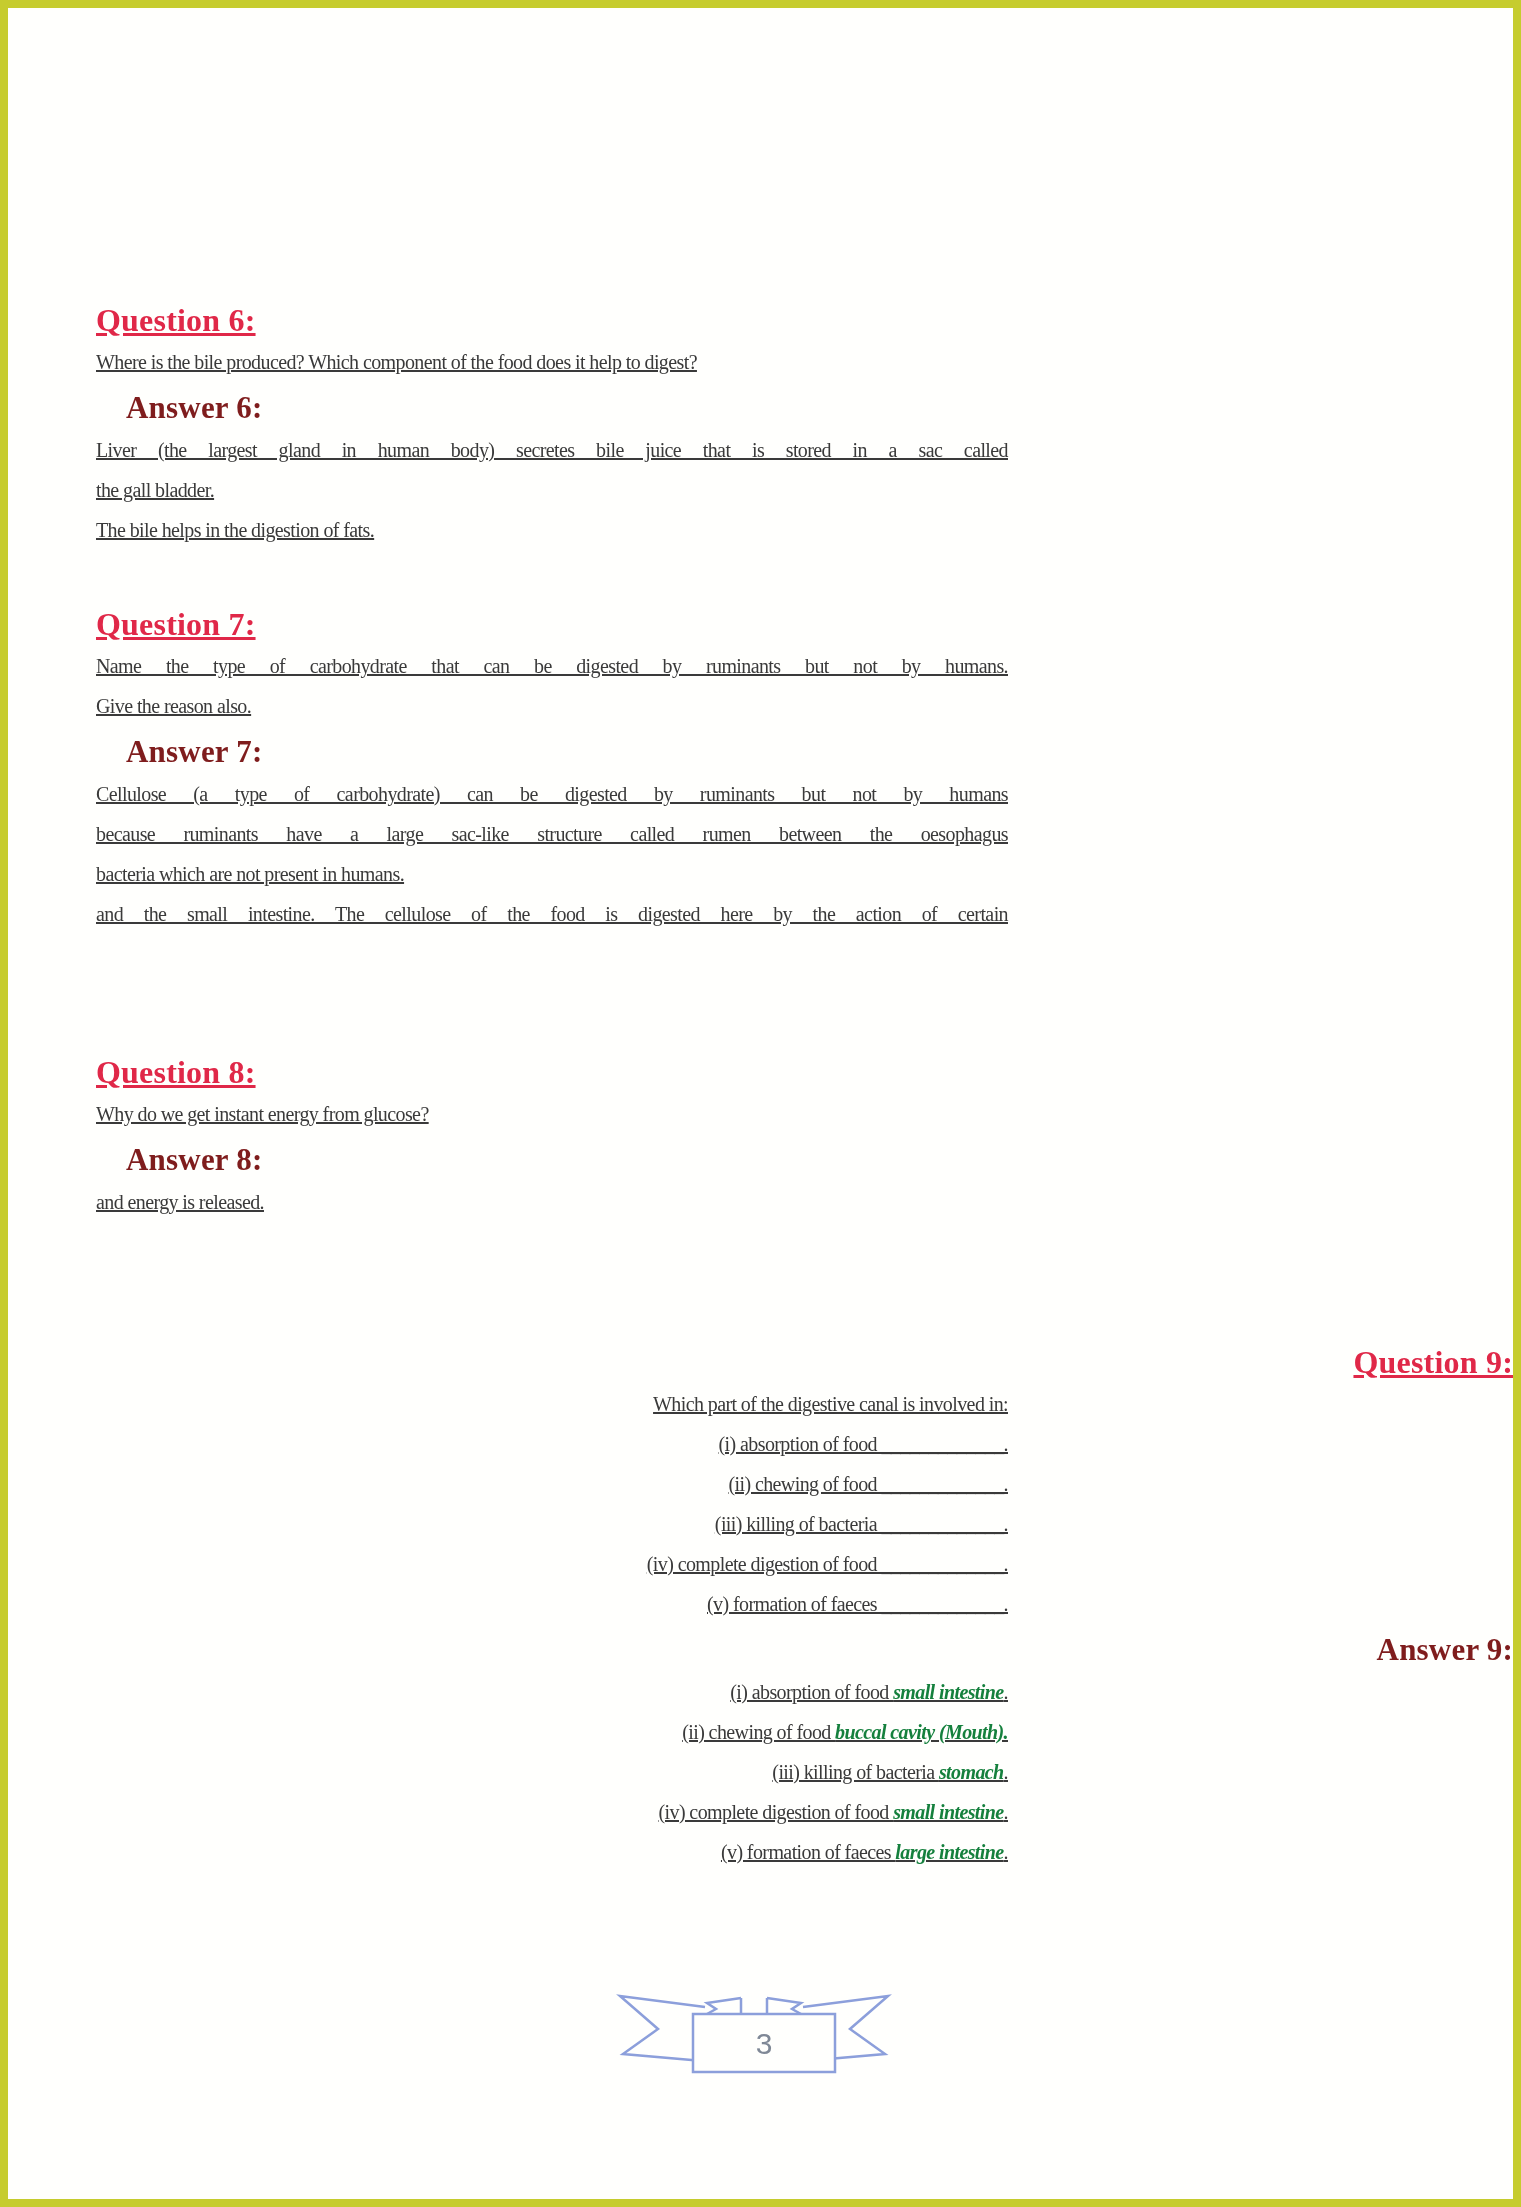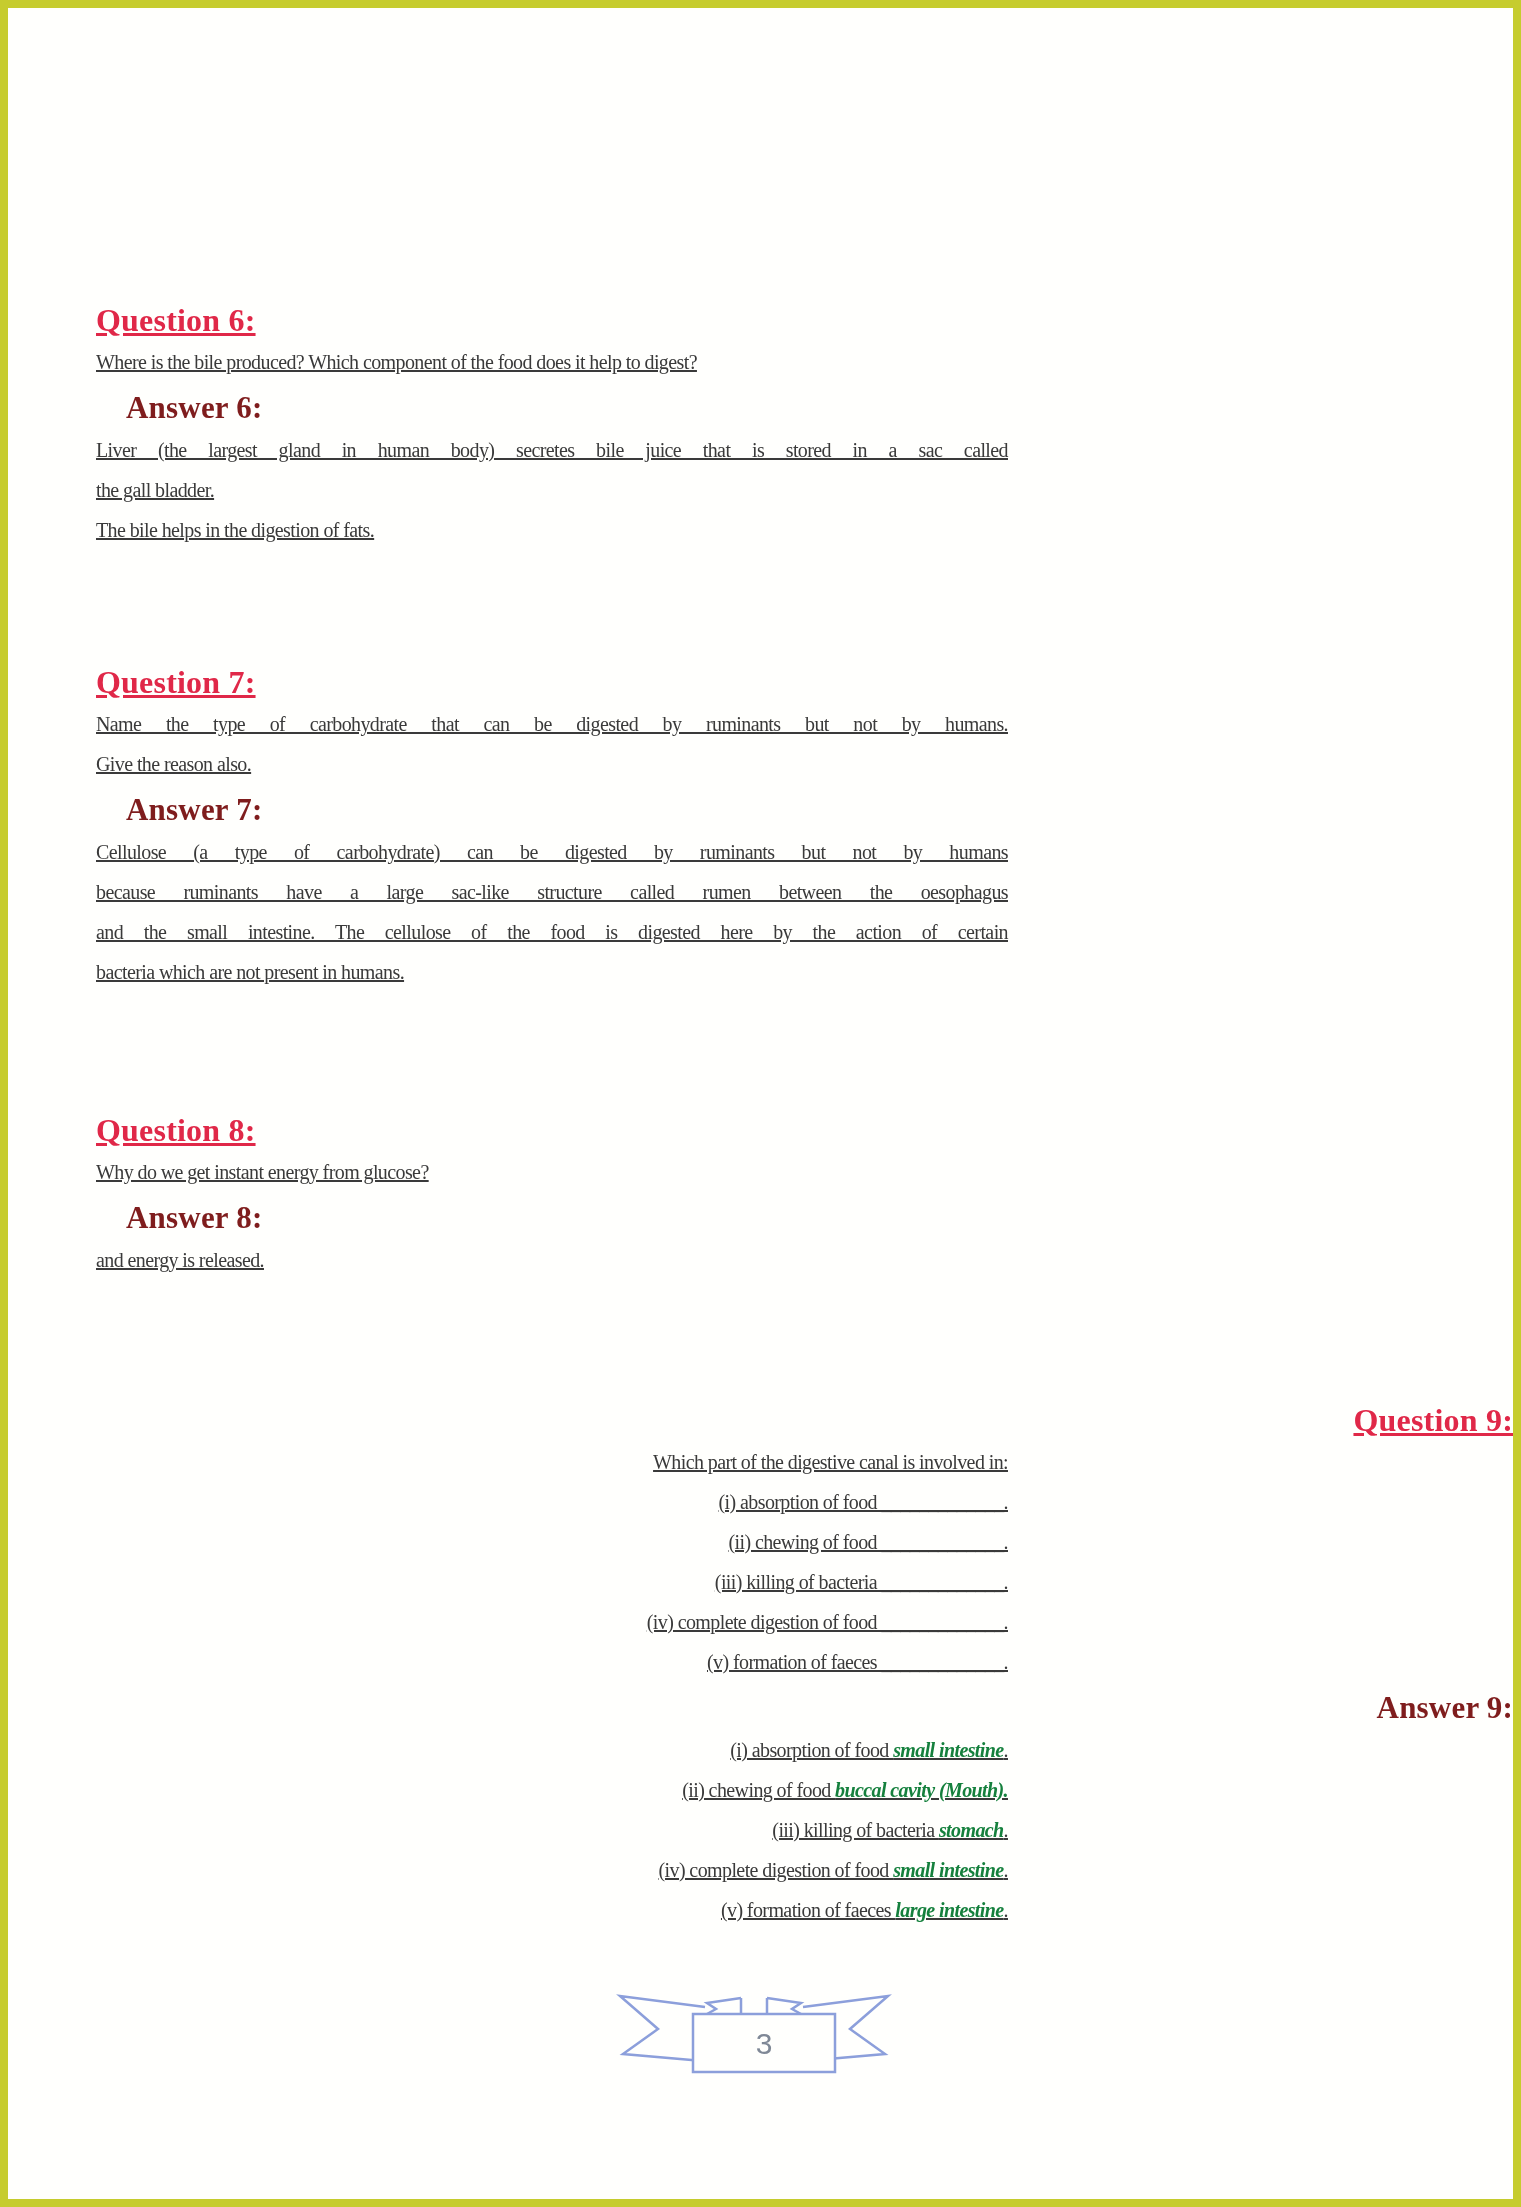--- a/index.html
+++ b/index.html
@@ -10,21 +10,21 @@
     background: #fffffd;
     border: 8px solid #c6cc2e;
     position: relative;
     font-family: "Liberation Serif", serif;
     overflow: hidden;
   }
   .content {
     padding: 290px 0 0 88px;
   }
   .qa-section { margin: 0; }
-  .sec2 { margin-top: 110px; }
+  .sec2 { margin-top: 52px; }
   .sec3 { margin-top: 116px; }
   .sec4 { margin-top: 118px; text-align: right; }
   .q-head {
     font-size: 32px;
     line-height: 44px;
     font-weight: bold;
     color: #e02848;
     letter-spacing: 0.2px;
     text-decoration: underline;
   }
@@ -86,22 +86,22 @@
   <div class="qa-section sec2">
     <div class="q-head">Question 7:</div>
     <div class="para">
       <div class="line jl">Name the type of carbohydrate that can be digested by ruminants but not by humans.</div>
       <div class="line">Give the reason also.</div>
     </div>
     <div class="a-head">Answer 7:</div>
     <div class="para">
       <div class="line jl">Cellulose (a type of carbohydrate) can be digested by ruminants but not by humans</div>
       <div class="line jl">because ruminants have a large sac-like structure called rumen between the oesophagus</div>
+      <div class="line">bacteria which are not present in humans.</div>
       <div class="line jl">and the small intestine. The cellulose of the food is digested here by the action of certain</div>
-      <div class="line">bacteria which are not present in humans.</div>
     </div>
   </div>
 
   <div class="qa-section sec3">
     <div class="q-head">Question 8:</div>
     <div class="para">
       <div class="line">Why do we get instant energy from glucose?</div>
     </div>
     <div class="a-head">Answer 8:</div>
     <div class="para">

